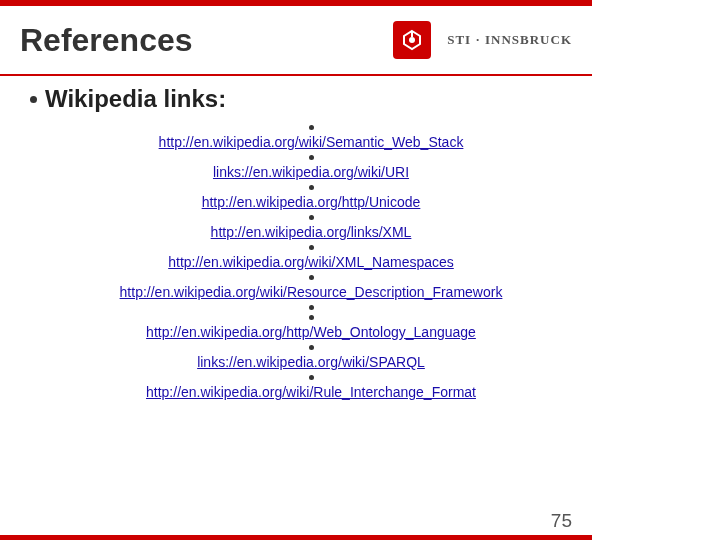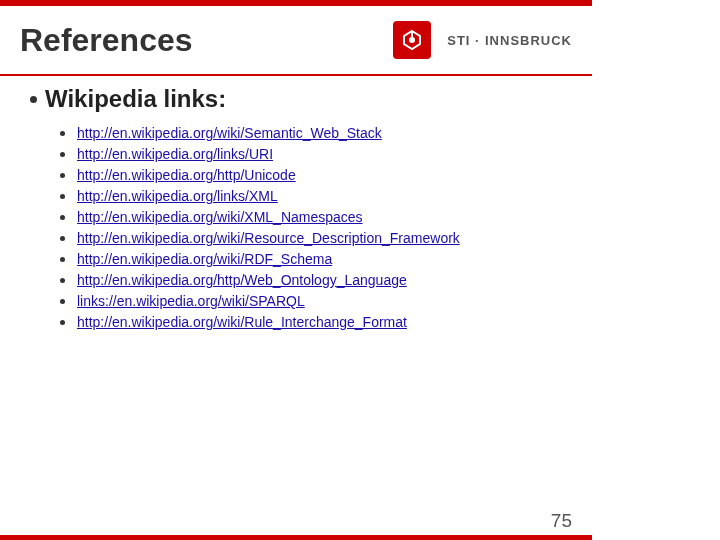--- a/index.html
+++ b/index.html
@@ -48,20 +48,21 @@
       font-size: 32px;
       font-weight: bold;
       color: #333333;
     }
 
     
     .logo-area {
       display: flex;
       align-items: center;
       gap: 16px;
+      font-family: Liberation Serif, serif;
     }
 
     .logo-icon {
       width: 38px;
       height: 38px;
       background: #cc0000;
       border-radius: 4px;
       display: flex;
       align-items: center;
       justify-content: center;
@@ -108,23 +109,24 @@
     }
 
     .links-list {
       list-style: none;
       padding-left: 30px;
     }
 
     .links-list li {
       display: flex;
       align-items: center;
-      gap: 12px;
+      gap: 4px;
       margin-bottom: 5px;
       font-size: 14px;
+      flex-direction: column;
     }
 
     .bullet-inner {
       width: 5px;
       height: 5px;
       background: #333;
       border-radius: 50%;
       flex-shrink: 0;
     }
 
@@ -178,41 +180,40 @@
       <span class="bullet-outer"></span>
       <span>Wikipedia links:</span>
     </div>
     <ul class="links-list" id="links-container">
     <li>
           <span class="bullet-inner"></span>
           <span class="link-text">http://en.wikipedia.org/wiki/Semantic_Web_Stack</span>
         </li>
         <li>
           <span class="bullet-inner"></span>
-          <span class="link-text">http://en.wikipedia.org/links/URI</span>
+          <span class="link-text">links://en.wikipedia.org/wiki/URI</span>
         </li>
         <li>
           <span class="bullet-inner"></span>
           <span class="link-text">http://en.wikipedia.org/http/Unicode</span>
         </li>
         <li>
           <span class="bullet-inner"></span>
           <span class="link-text">http://en.wikipedia.org/links/XML</span>
         </li>
         <li>
           <span class="bullet-inner"></span>
           <span class="link-text">http://en.wikipedia.org/wiki/XML_Namespaces</span>
         </li>
         <li>
           <span class="bullet-inner"></span>
           <span class="link-text">http://en.wikipedia.org/wiki/Resource_Description_Framework</span>
         </li>
         <li>
           <span class="bullet-inner"></span>
-          <span class="link-text">http://en.wikipedia.org/wiki/RDF_Schema</span>
         </li>
         <li>
           <span class="bullet-inner"></span>
           <span class="link-text">http://en.wikipedia.org/http/Web_Ontology_Language</span>
         </li>
         <li>
           <span class="bullet-inner"></span>
           <span class="link-text">links://en.wikipedia.org/wiki/SPARQL</span>
         </li>
         <li>

